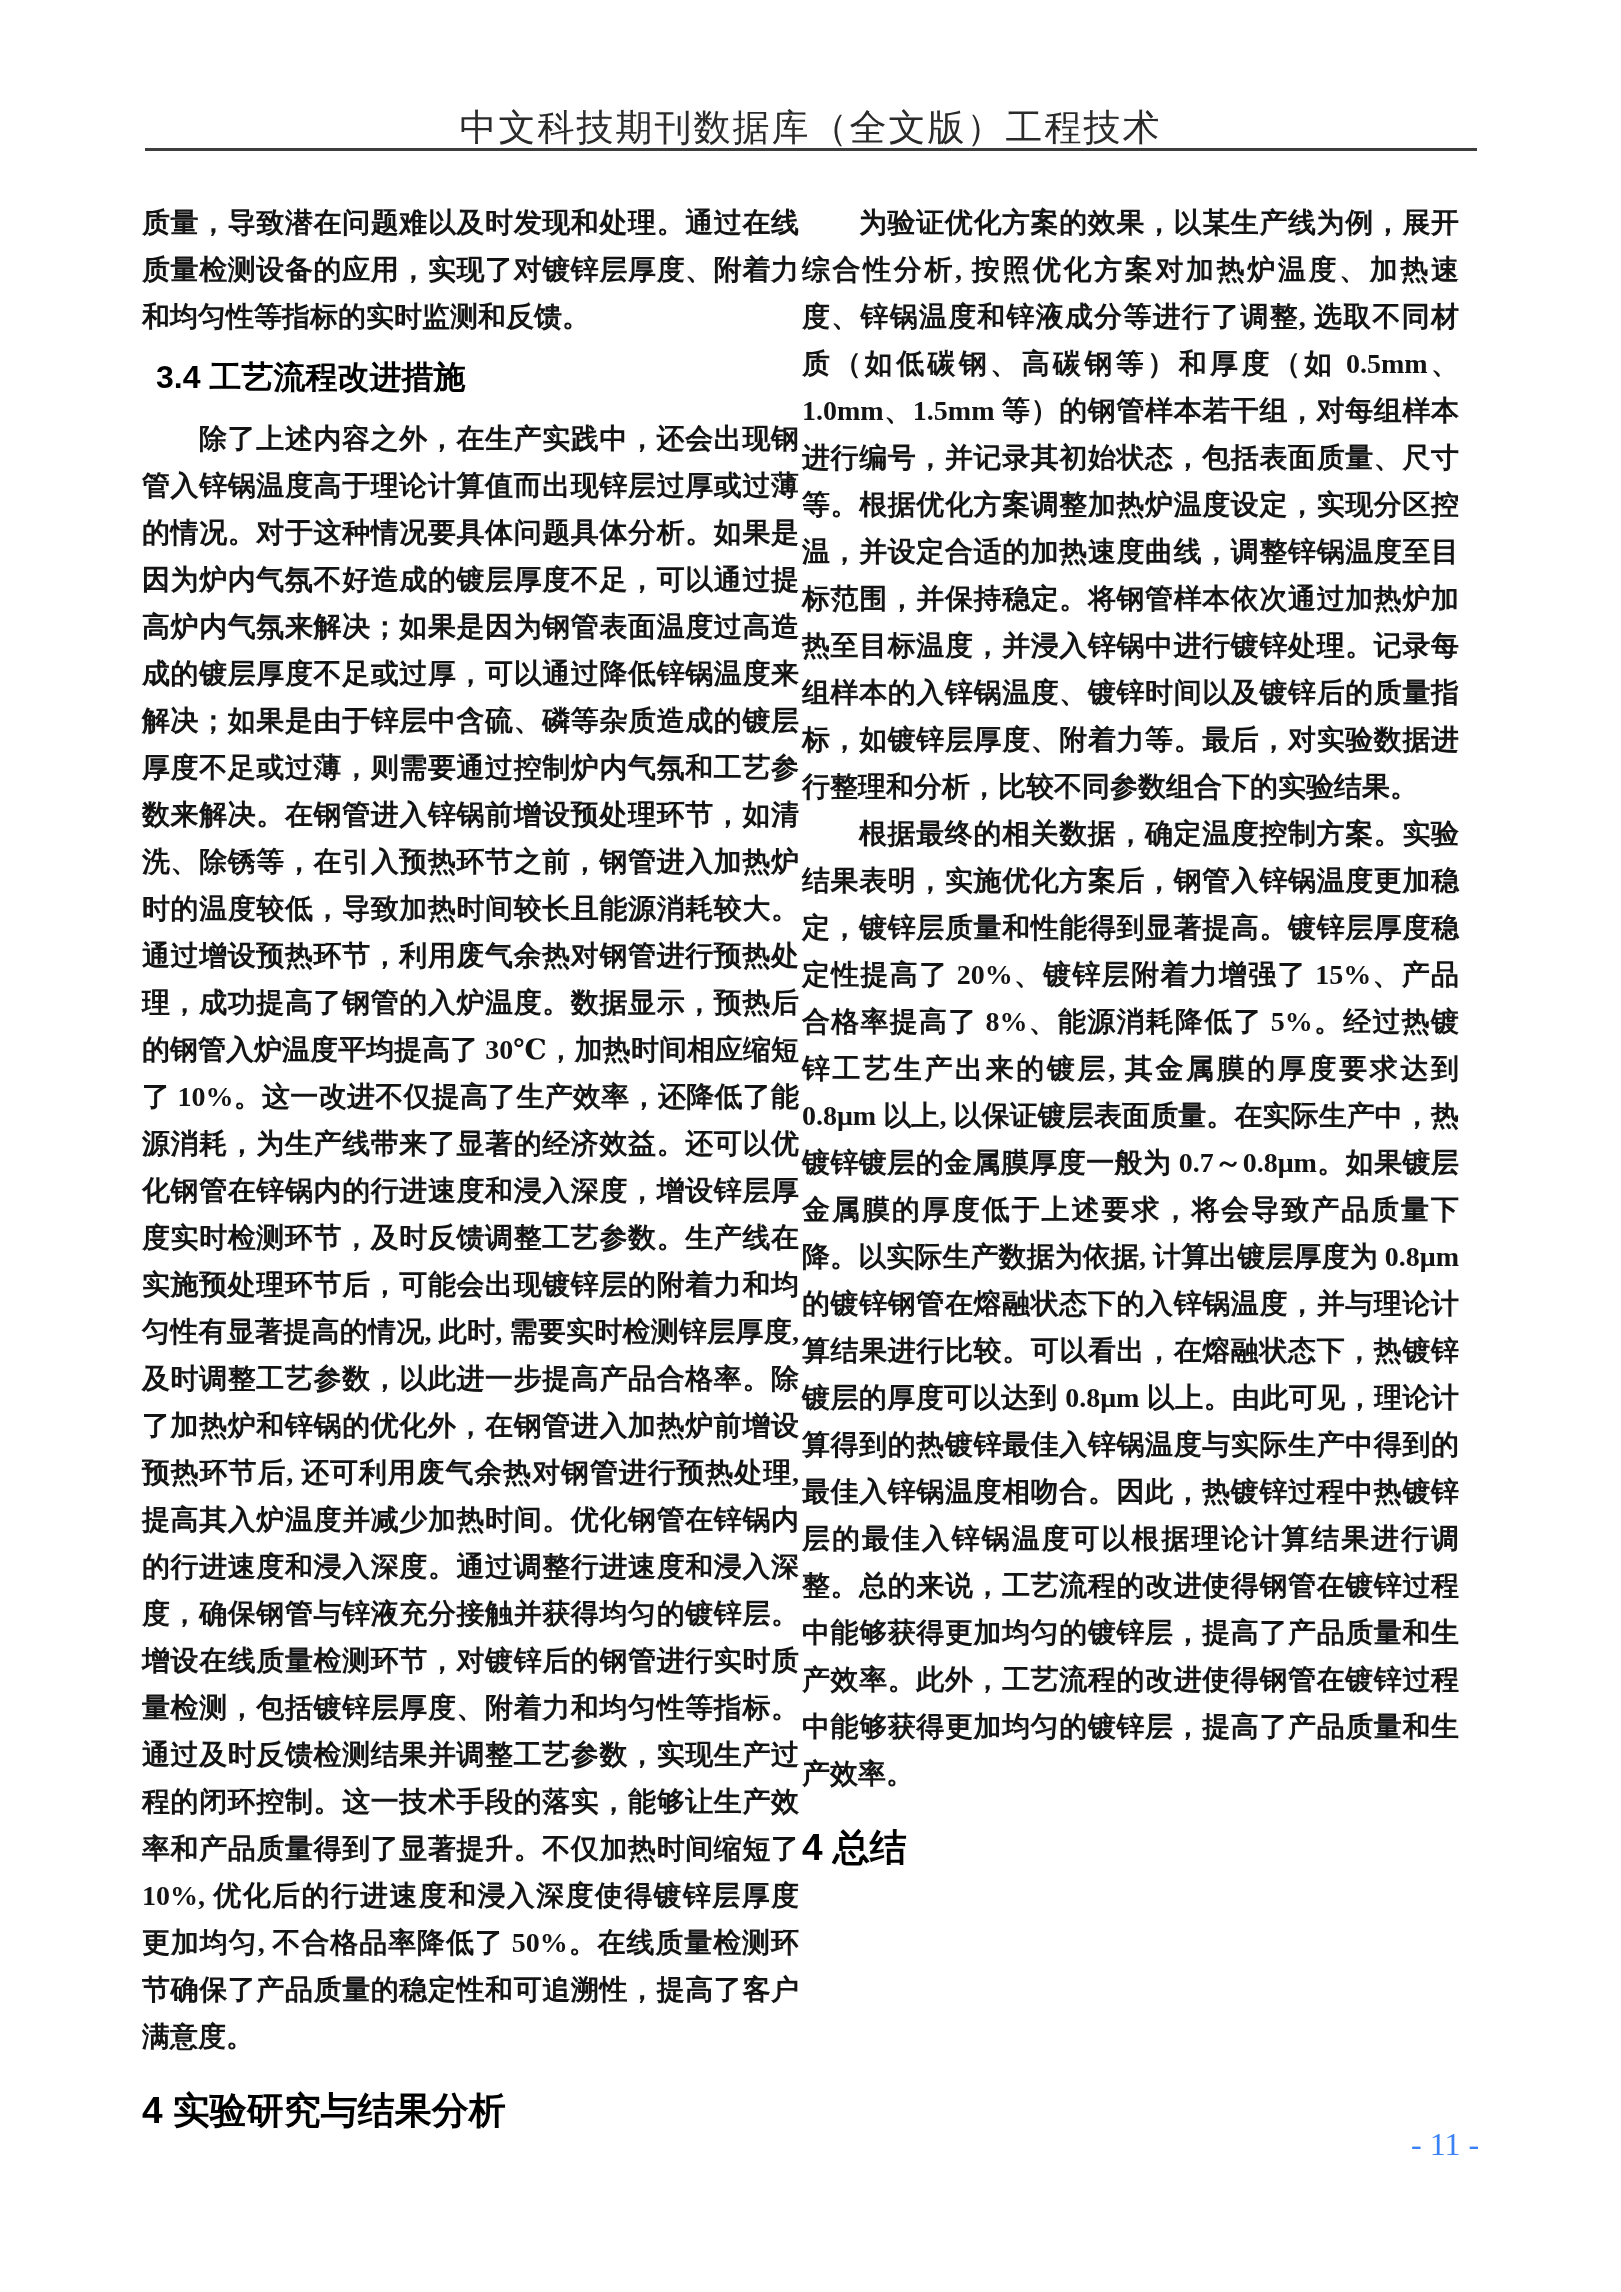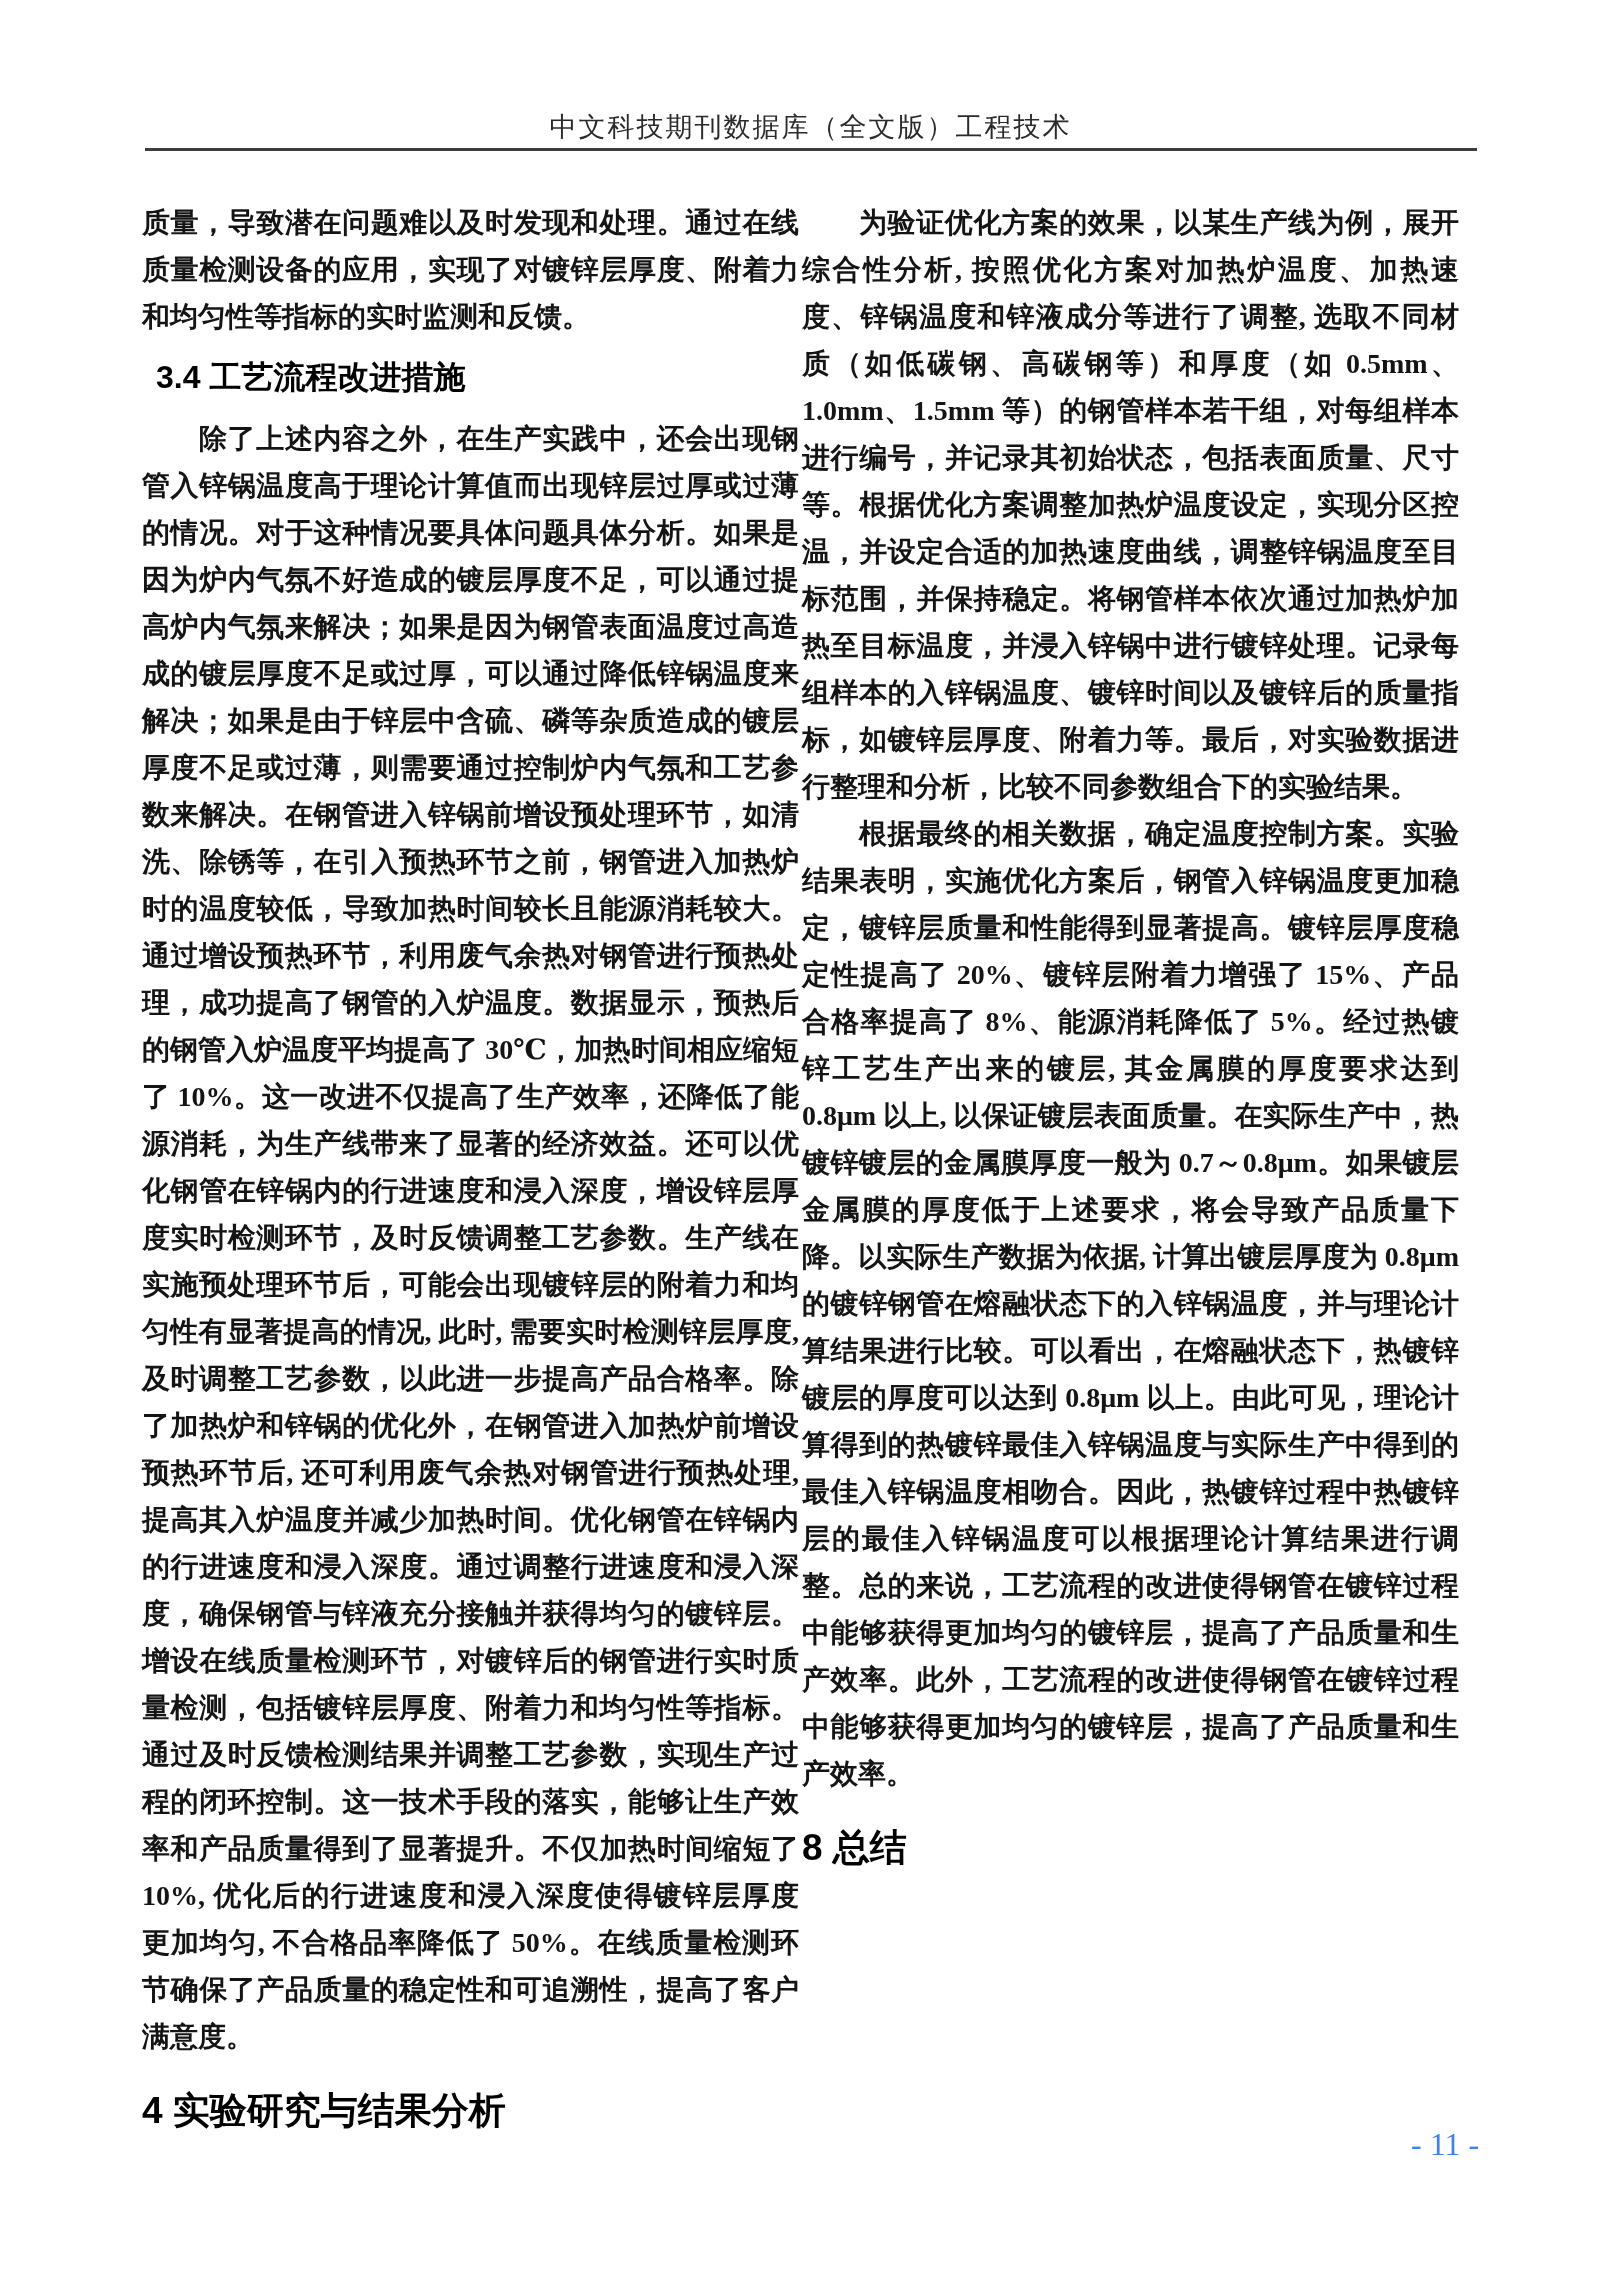--- a/index.html
+++ b/index.html
@@ -15,21 +15,21 @@
     overflow: hidden;
     font-family: "Liberation Serif", "DejaVu Serif", serif;
     color: #141414;
   }
   .journal-header {
     position: absolute;
     top: 111px;
     left: 0;
     width: 100%;
     text-align: center;
-    font-size: 27px;
+    font-size: 37px;
     line-height: 33px;
     letter-spacing: 2px;
     color: #2a2a2a;
   }
   .header-rule {
     position: absolute;
     top: 148px;
     left: 145px;
     width: 1332px;
     height: 2.9px;
@@ -90,19 +90,19 @@
   <div class="column column-left">
       <p class="body">质量，导致潜在问题难以及时发现和处理。通过在线质量检测设备的应用，实现了对镀锌层厚度、附着力和均匀性等指标的实时监测和反馈。</p>
       <h2 class="heading2">3.4 工艺流程改进措施</h2>
       <p class="body indent">除了上述内容之外，在生产实践中，还会出现钢管入锌锅温度高于理论计算值而出现锌层过厚或过薄的情况。对于这种情况要具体问题具体分析。如果是因为炉内气氛不好造成的镀层厚度不足，可以通过提高炉内气氛来解决；如果是因为钢管表面温度过高造成的镀层厚度不足或过厚，可以通过降低锌锅温度来解决；如果是由于锌层中含硫、磷等杂质造成的镀层厚度不足或过薄，则需要通过控制炉内气氛和工艺参数来解决。在钢管进入锌锅前增设预处理环节，如清洗、除锈等，在引入预热环节之前，钢管进入加热炉时的温度较低，导致加热时间较长且能源消耗较大。通过增设预热环节，利用废气余热对钢管进行预热处理，成功提高了钢管的入炉温度。数据显示，预热后的钢管入炉温度平均提高了 30℃，加热时间相应缩短了 10%。这一改进不仅提高了生产效率，还降低了能源消耗，为生产线带来了显著的经济效益。还可以优化钢管在锌锅内的行进速度和浸入深度，增设锌层厚度实时检测环节，及时反馈调整工艺参数。生产线在实施预处理环节后，可能会出现镀锌层的附着力和均匀性有显著提高的情况, 此时, 需要实时检测锌层厚度, 及时调整工艺参数，以此进一步提高产品合格率。除了加热炉和锌锅的优化外，在钢管进入加热炉前增设预热环节后, 还可利用废气余热对钢管进行预热处理, 提高其入炉温度并减少加热时间。优化钢管在锌锅内的行进速度和浸入深度。通过调整行进速度和浸入深度，确保钢管与锌液充分接触并获得均匀的镀锌层。增设在线质量检测环节，对镀锌后的钢管进行实时质量检测，包括镀锌层厚度、附着力和均匀性等指标。通过及时反馈检测结果并调整工艺参数，实现生产过程的闭环控制。这一技术手段的落实，能够让生产效率和产品质量得到了显著提升。不仅加热时间缩短了 10%, 优化后的行进速度和浸入深度使得镀锌层厚度更加均匀, 不合格品率降低了 50%。在线质量检测环节确保了产品质量的稳定性和可追溯性，提高了客户满意度。</p>
       <h2 class="heading1">4 实验研究与结果分析</h2>
     </div>
 
   <div class="column column-right">
       <p class="body indent">为验证优化方案的效果，以某生产线为例，展开综合性分析, 按照优化方案对加热炉温度、加热速度、锌锅温度和锌液成分等进行了调整, 选取不同材质（如低碳钢、高碳钢等）和厚度（如 0.5mm、1.0mm、1.5mm 等）的钢管样本若干组，对每组样本进行编号，并记录其初始状态，包括表面质量、尺寸等。根据优化方案调整加热炉温度设定，实现分区控温，并设定合适的加热速度曲线，调整锌锅温度至目标范围，并保持稳定。将钢管样本依次通过加热炉加热至目标温度，并浸入锌锅中进行镀锌处理。记录每组样本的入锌锅温度、镀锌时间以及镀锌后的质量指标，如镀锌层厚度、附着力等。最后，对实验数据进行整理和分析，比较不同参数组合下的实验结果。</p>
       <p class="body indent">根据最终的相关数据，确定温度控制方案。实验结果表明，实施优化方案后，钢管入锌锅温度更加稳定，镀锌层质量和性能得到显著提高。镀锌层厚度稳定性提高了 20%、镀锌层附着力增强了 15%、产品合格率提高了 8%、能源消耗降低了 5%。经过热镀锌工艺生产出来的镀层, 其金属膜的厚度要求达到 0.8μm 以上, 以保证镀层表面质量。在实际生产中，热镀锌镀层的金属膜厚度一般为 0.7～0.8μm。如果镀层金属膜的厚度低于上述要求，将会导致产品质量下降。以实际生产数据为依据, 计算出镀层厚度为 0.8μm 的镀锌钢管在熔融状态下的入锌锅温度，并与理论计算结果进行比较。可以看出，在熔融状态下，热镀锌镀层的厚度可以达到 0.8μm 以上。由此可见，理论计算得到的热镀锌最佳入锌锅温度与实际生产中得到的最佳入锌锅温度相吻合。因此，热镀锌过程中热镀锌层的最佳入锌锅温度可以根据理论计算结果进行调整。总的来说，工艺流程的改进使得钢管在镀锌过程中能够获得更加均匀的镀锌层，提高了产品质量和生产效率。此外，工艺流程的改进使得钢管在镀锌过程中能够获得更加均匀的镀锌层，提高了产品质量和生产效率。</p>
-      <h2 class="heading1">8 总结</h2>
+      <h2 class="heading1">4 总结</h2>
     </div>
 
   <div class="page-number">- 11 -</div>
 
 </div>
 
 
 </body></html>

